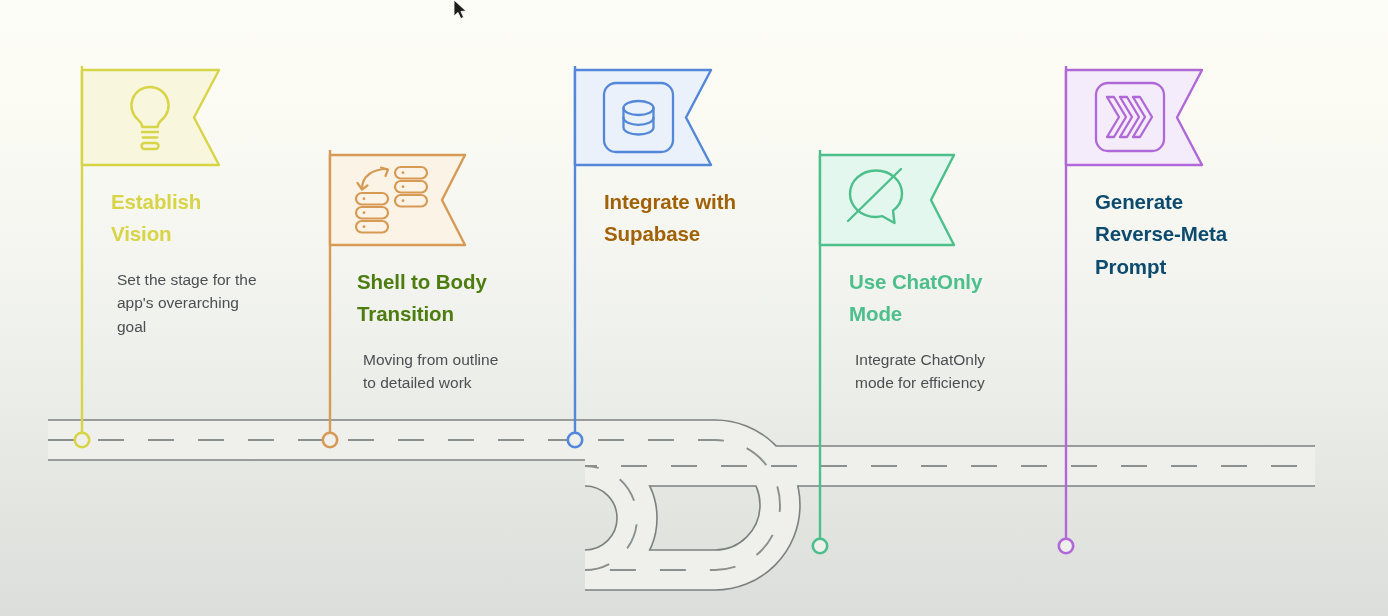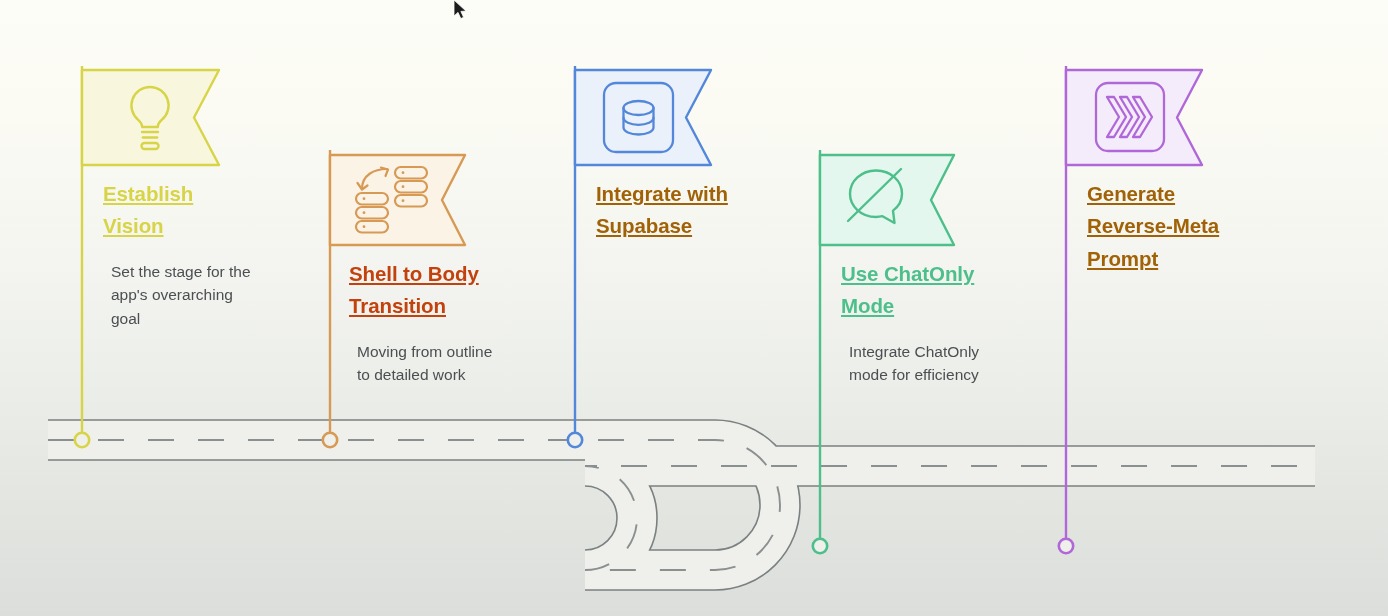--- a/index.html
+++ b/index.html
@@ -6,24 +6,24 @@
   body{
     width:1388px;height:616px;overflow:hidden;position:relative;
     font-family:"Liberation Sans","DejaVu Sans",sans-serif;
     background:linear-gradient(to bottom,#fdfdf7 0%,#fbfbf4 18%,#f4f5f0 42%,#eceeea 62%,#e4e6e2 80%,#dcdedb 100%);
   }
   #stage{position:absolute;inset:0;}
   .layer{position:absolute;inset:0;}
   svg.layer{width:1388px;height:616px;}
   .ms-title{
     font-weight:bold;font-size:20.5px;line-height:1.58;
-    letter-spacing:-0.1px;white-space:pre-line;margin:0;text-decoration:underline;
+    letter-spacing:-0.1px;white-space:pre-line;margin:8px;
   }
   .ms-desc{
-    font-size:15.5px;line-height:1.52;color:#4c4f52;white-space:pre-line;margin:8px;
+    font-size:15.5px;line-height:1.52;color:#4c4f52;white-space:pre-line;margin:14px;
   }
   .ms-text{position:absolute;}
   .cursor{position:absolute;pointer-events:none;}
 </style>
 </head>
 <body>
 
 <div id="stage">
 
   <svg class="layer" viewBox="0 0 1388 616" xmlns="http://www.w3.org/2000/svg">
@@ -154,40 +154,40 @@
 
   <div class="ms-text" style="left:103px;top:178px;width:200px;">
     <p class="ms-title" style="color:#d8d447;">Establish
 Vision</p>
     <p class="ms-desc" style="margin-top:17px;">Set the stage for the
 app's overarching
 goal</p>
   </div>
 
   <div class="ms-text" style="left:349px;top:258px;width:205px;">
-    <p class="ms-title" style="color:#c2410c;">Shell to Body
+    <p class="ms-title" style="color:#4d7c0f;">Shell to Body
 Transition</p>
     <p class="ms-desc" style="margin-top:17px;">Moving from outline
 to detailed work</p>
   </div>
 
   <div class="ms-text" style="left:596px;top:178px;width:200px;">
     <p class="ms-title" style="color:#a16207;">Integrate with
 Supabase</p>
   </div>
 
   <div class="ms-text" style="left:841px;top:258px;width:205px;">
     <p class="ms-title" style="color:#4cbf8a;">Use ChatOnly
 Mode</p>
     <p class="ms-desc" style="margin-top:17px;">Integrate ChatOnly
 mode for efficiency</p>
   </div>
 
   <div class="ms-text" style="left:1087px;top:178px;width:215px;">
-    <p class="ms-title" style="color:#a16207;">Generate
+    <p class="ms-title" style="color:#0c4a6e;">Generate
 Reverse-Meta
 Prompt</p>
   </div>
 
   <svg class="cursor" style="left:452px;top:0px;" width="18" height="24" xmlns="http://www.w3.org/2000/svg">
     <path d="M2 0 L2 16 L6 12.4 L8.8 18.6 L11.6 17.3 L8.9 11.4 L14 11.1 Z" fill="#1d1d1d" stroke="#ffffff" stroke-width="0.8"></path>
   </svg>
 
 </div>
 

